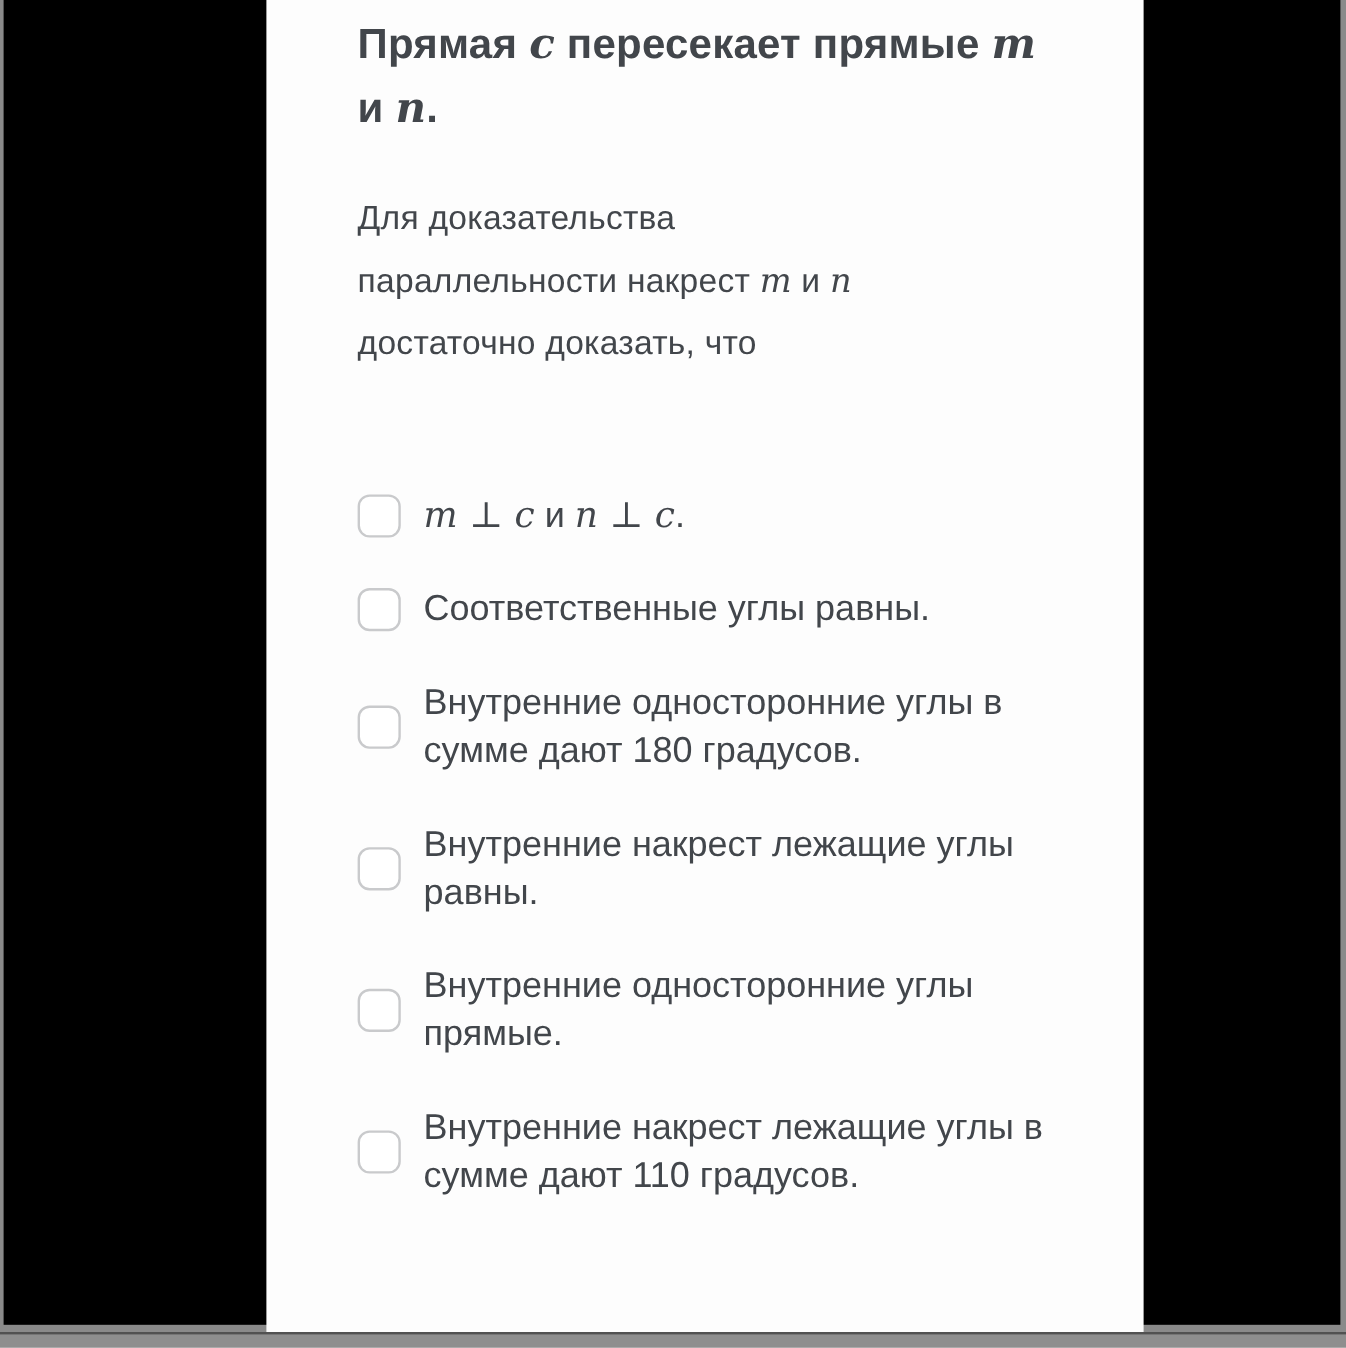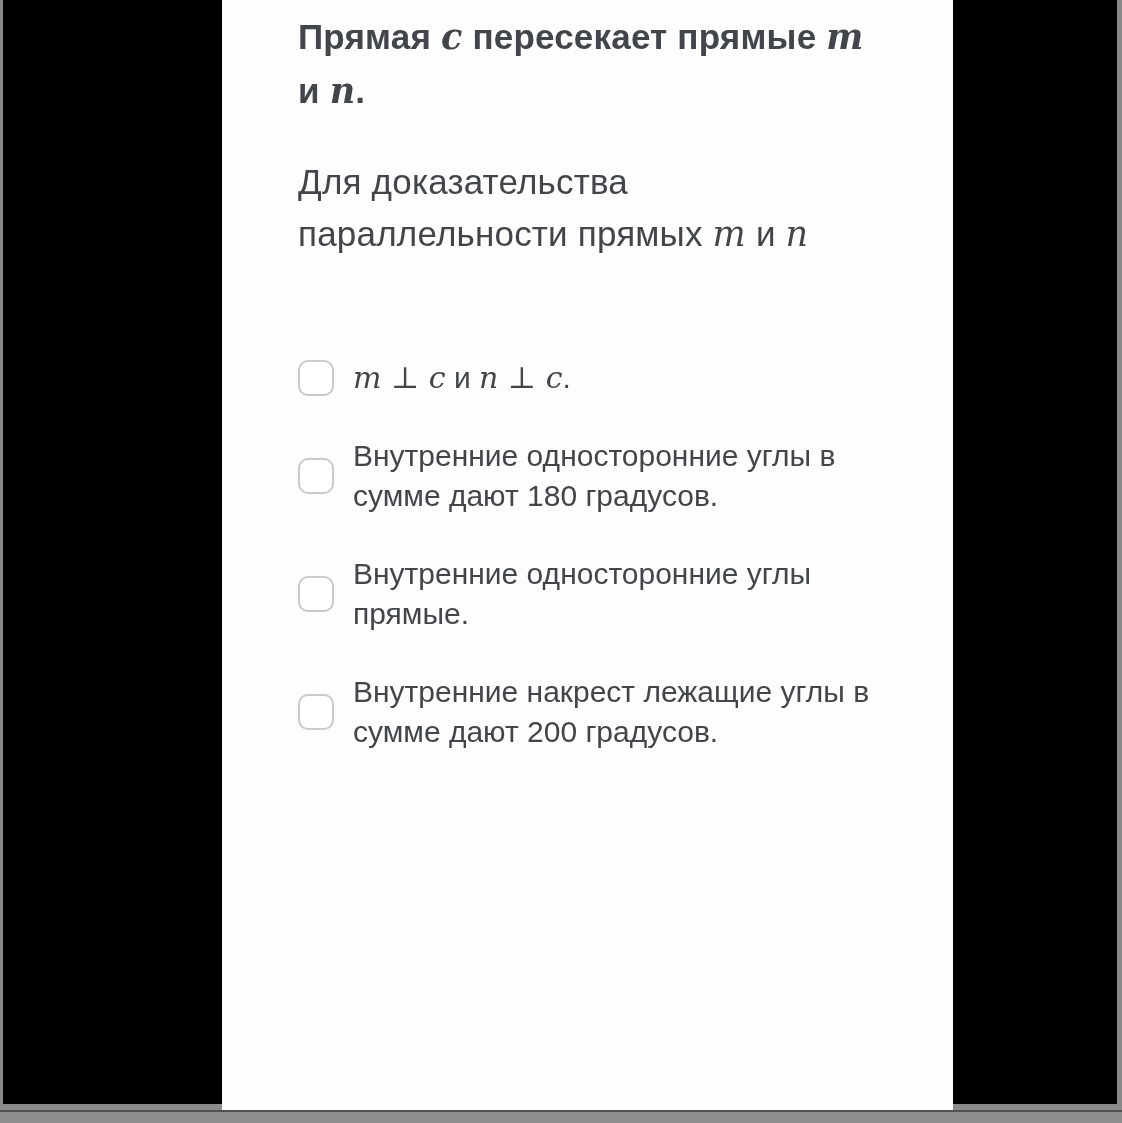--- a/index.html
+++ b/index.html
@@ -26,21 +26,21 @@
     overflow: hidden;
   }
   .intro {
     font-size: 35px;
     font-weight: 600;
     line-height: 54px;
     letter-spacing: 0.2px;
   }
   .prompt {
     margin-top: 38px;
-    font-size: 35px;
+    font-size: 28px;
     font-weight: 400;
     line-height: 52px;
     letter-spacing: 0.2px;
   }
   .options {
     margin-top: 98px;
     display: flex;
     flex-direction: column;
     gap: 38px;
   }
@@ -78,34 +78,42 @@
     border-top: 2px solid var(--bottom-bar-edge, #515151);
     z-index: 5;
   }
 </style>
 </head>
 <body>
 
 <div class="frame">
   <main class="panel">
     <p class="intro"><span>Прямая </span><span class="math">c</span><span> пересекает прямые </span><span class="math">m</span><br><span>и </span><span class="math">n</span><span>.</span></p>
-    <p class="prompt"><span>Для доказательства</span><br><span>параллельности прямых </span><span class="math">m</span><span> и </span><span class="math">n</span><br></p>
+    <p class="prompt"><span>Для доказательства</span><br><span>параллельности накрест </span><span class="math">m</span><span> и </span><span class="math">n</span><br><span>достаточно доказать, что</span></p>
     <div class="options">
         <div class="option">
           <span class="checkbox" role="checkbox" aria-checked="false"></span>
           <span class="label"><span class="math">m</span><span class="mathup"> ⊥ </span><span class="math">c</span><span> и </span><span class="math">n</span><span class="mathup"> ⊥ </span><span class="math">c</span><span>.</span></span>
         </div>
         <div class="option">
           <span class="checkbox" role="checkbox" aria-checked="false"></span>
+          <span class="label"><span>Соответственные углы равны.</span></span>
+        </div>
+        <div class="option">
+          <span class="checkbox" role="checkbox" aria-checked="false"></span>
           <span class="label"><span>Внутренние односторонние углы в сумме дают 180 градусов.</span></span>
+        </div>
+        <div class="option">
+          <span class="checkbox" role="checkbox" aria-checked="false"></span>
+          <span class="label"><span>Внутренние накрест лежащие углы равны.</span></span>
         </div>
         <div class="option">
           <span class="checkbox" role="checkbox" aria-checked="false"></span>
           <span class="label"><span>Внутренние односторонние углы прямые.</span></span>
         </div>
         <div class="option">
           <span class="checkbox" role="checkbox" aria-checked="false"></span>
-          <span class="label"><span>Внутренние накрест лежащие углы в сумме дают 200 градусов.</span></span>
+          <span class="label"><span>Внутренние накрест лежащие углы в сумме дают 110 градусов.</span></span>
         </div>
       </div>
   </main>
 </div>
 <div class="bottom-bar"></div>
 
 </body></html>

